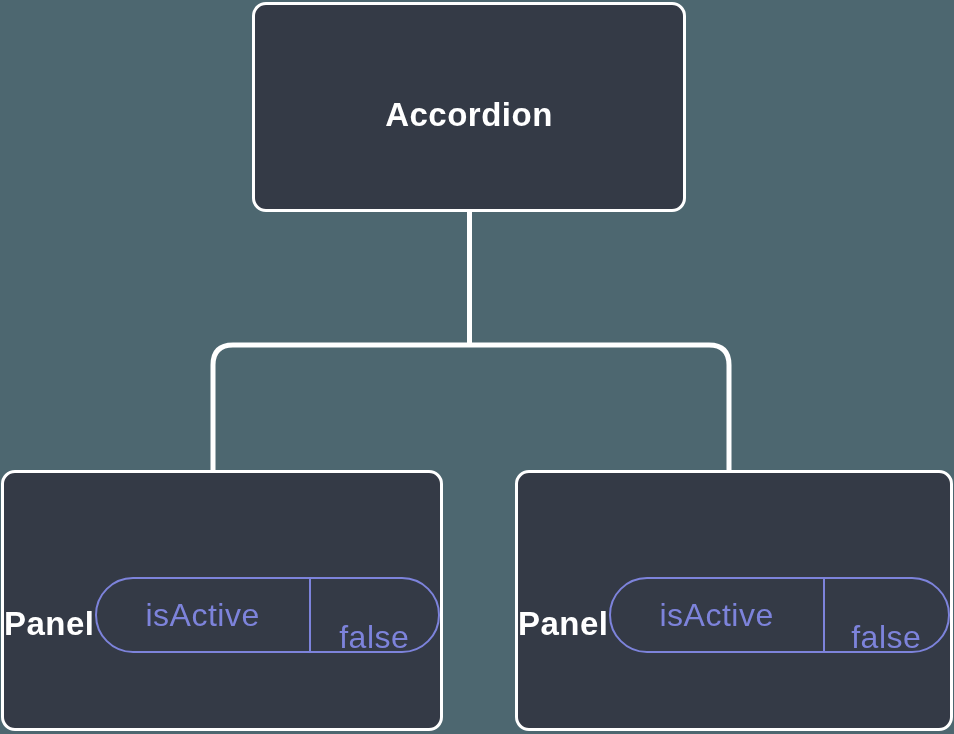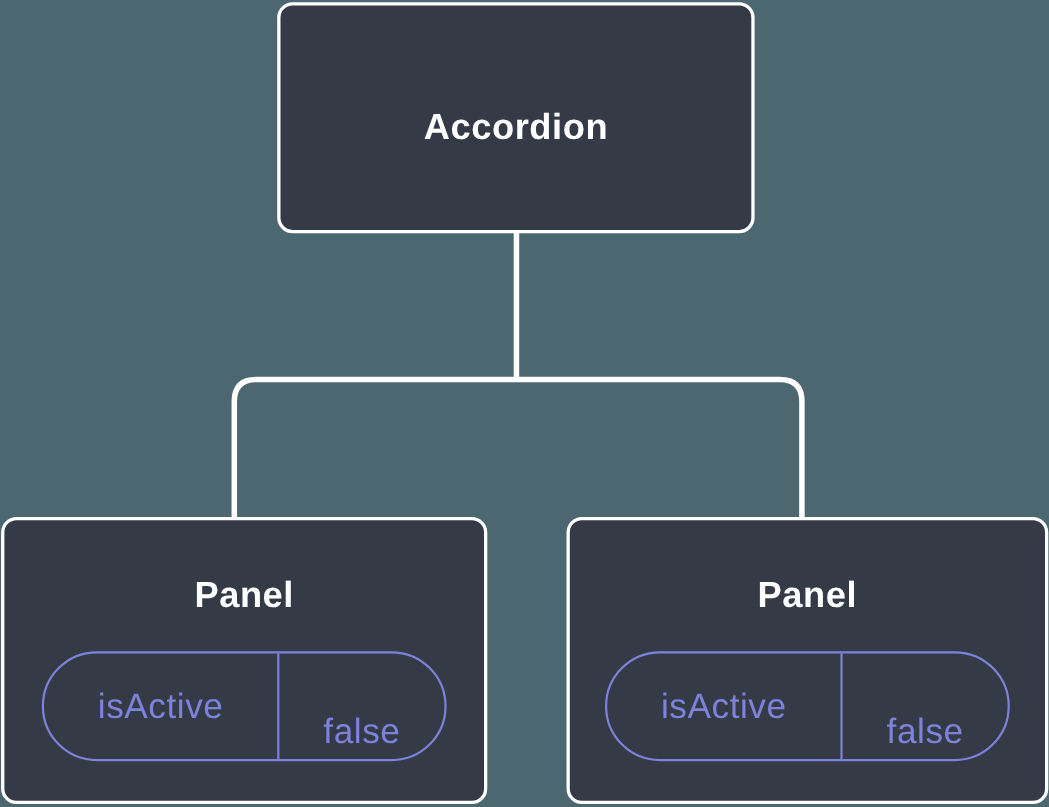--- a/index.html
+++ b/index.html
@@ -45,32 +45,32 @@
     color: var(--title-text, #ffffff);
     font-size: 33px;
     font-weight: 600;
     letter-spacing: 0.5px;
     margin-top: 16px;
   }
   .panel-node {
     top: 470px;
     width: 442px; height: 261px;
     display: flex;
-    flex-direction: column;
+    flex-direction: row;
     align-items: center;
   }
   .panel-left  { left: 1px; }
   .panel-right { left: 515px; width: 438px; }
   .panel-node .node-title {
     margin-top: 46px;
     line-height: 44px;
   }
   .state-pill {
     margin-top: 29px;
-    width: 368px; height: 100px;
+    width: 368px; height: 76px;
     border: 2.5px solid var(--accent, #7d83db);
     border-radius: 50px;
     display: flex;
     align-items: stretch;
     color: var(--accent, #7d83db);
     font-size: 32px;
     letter-spacing: 0.5px;
   }
   .state-name {
     width: 214px;

